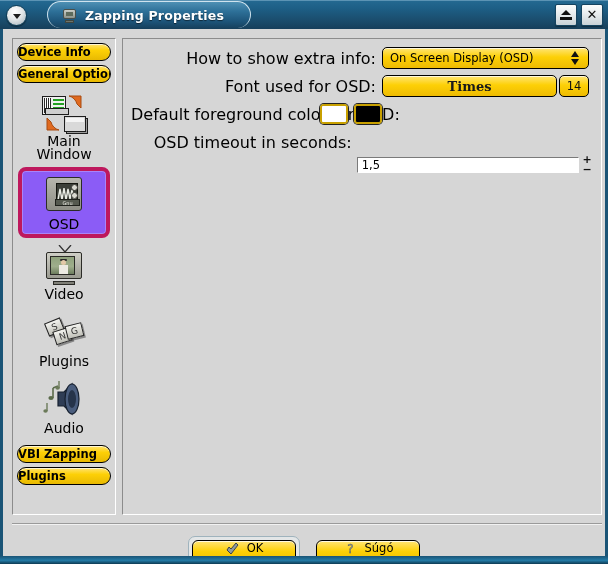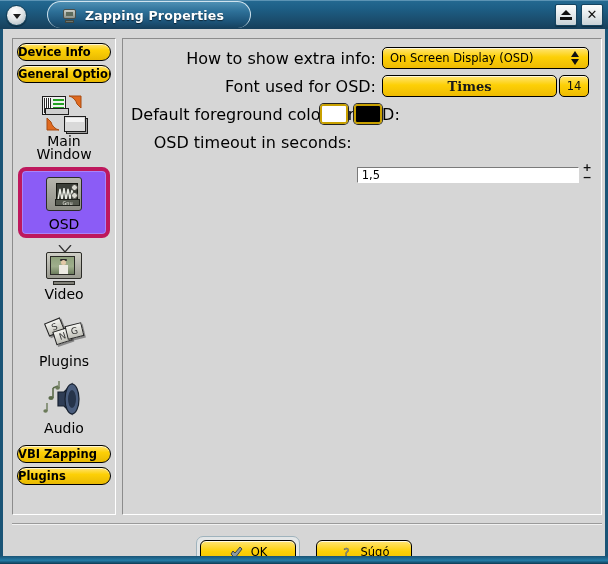--- a/index.html
+++ b/index.html
@@ -394,21 +394,21 @@
     width: 28px; height: 20px;
     border: 2px solid #c8a000;
     border-radius: 4px;
     box-sizing: border-box;
     cursor: pointer;
     box-shadow: 0 0 0 1px #222;
   }
   .swatch-inner { width: 100%; height: 100%; border-radius: 1px; }
 
   
-  .spinwrap { display: flex; align-items: flex-end; height: 36px; margin-top: 46px; }
+  .spinwrap { display: flex; align-items: center; height: 36px; margin-top: 46px; }
   .spinfield {
     flex: 1 1 auto;
     background: #ffffff;
     border: 1px solid;
     border-color: #7a7a7a #ffffff #ffffff #7a7a7a;
     box-sizing: border-box;
     font-size: 11.5px;
     color: #000;
     display: flex; align-items: center;
     padding-left: 4px;
@@ -443,27 +443,27 @@
     gap: 16px;
   }
   .focusring {
     padding: 3px;
     border: 1px solid #9fb3bd;
     border-radius: 7px;
     background: #e3e6e7;
     box-sizing: border-box;
   }
   .dlgbtn {
-    width: 96px; height: 25px;
+    width: 104px; height: 25px;
     border: 1px solid #000;
     border-radius: 6px;
     background: linear-gradient(to bottom,#ffe576 0%,#fdd006 45%,#eebb02 100%);
     box-shadow: inset 0 1px 0 rgba(255,255,255,.8);
     box-sizing: border-box;
-    display: flex; align-items: center; justify-content: center;
+    display: flex; justify-content: center;
     gap: 7px;
     font-size: 11.5px; color: #000;
     cursor: pointer;
   }
   .dlgbtn.disabled {
     background: linear-gradient(to bottom,#dcdcd2 0%,#c8c8bd 50%,#bcbcb1 100%);
     border-color: #9a9a93;
     color: #9b9b94;
     cursor: default;
   }

